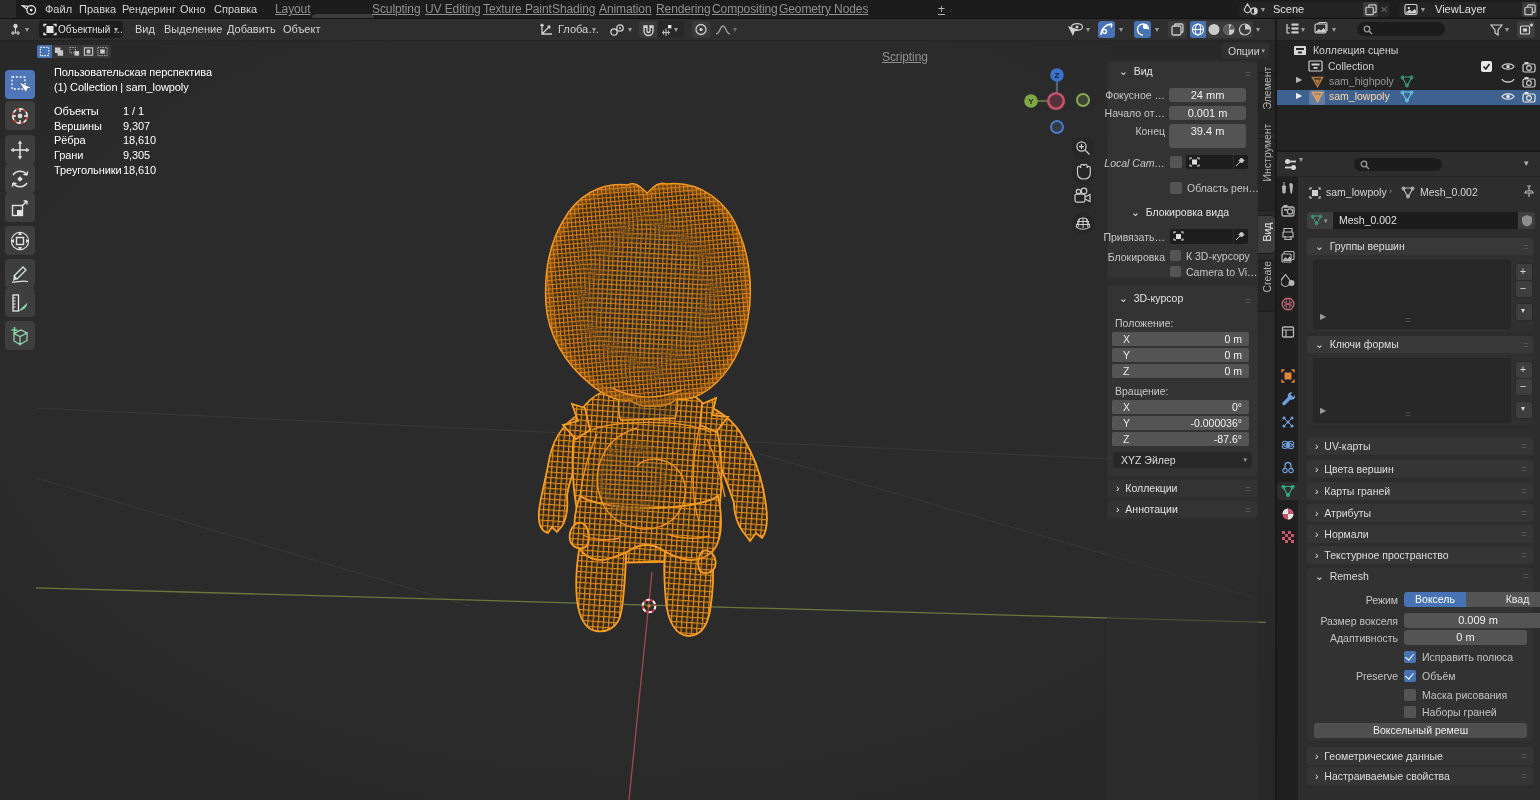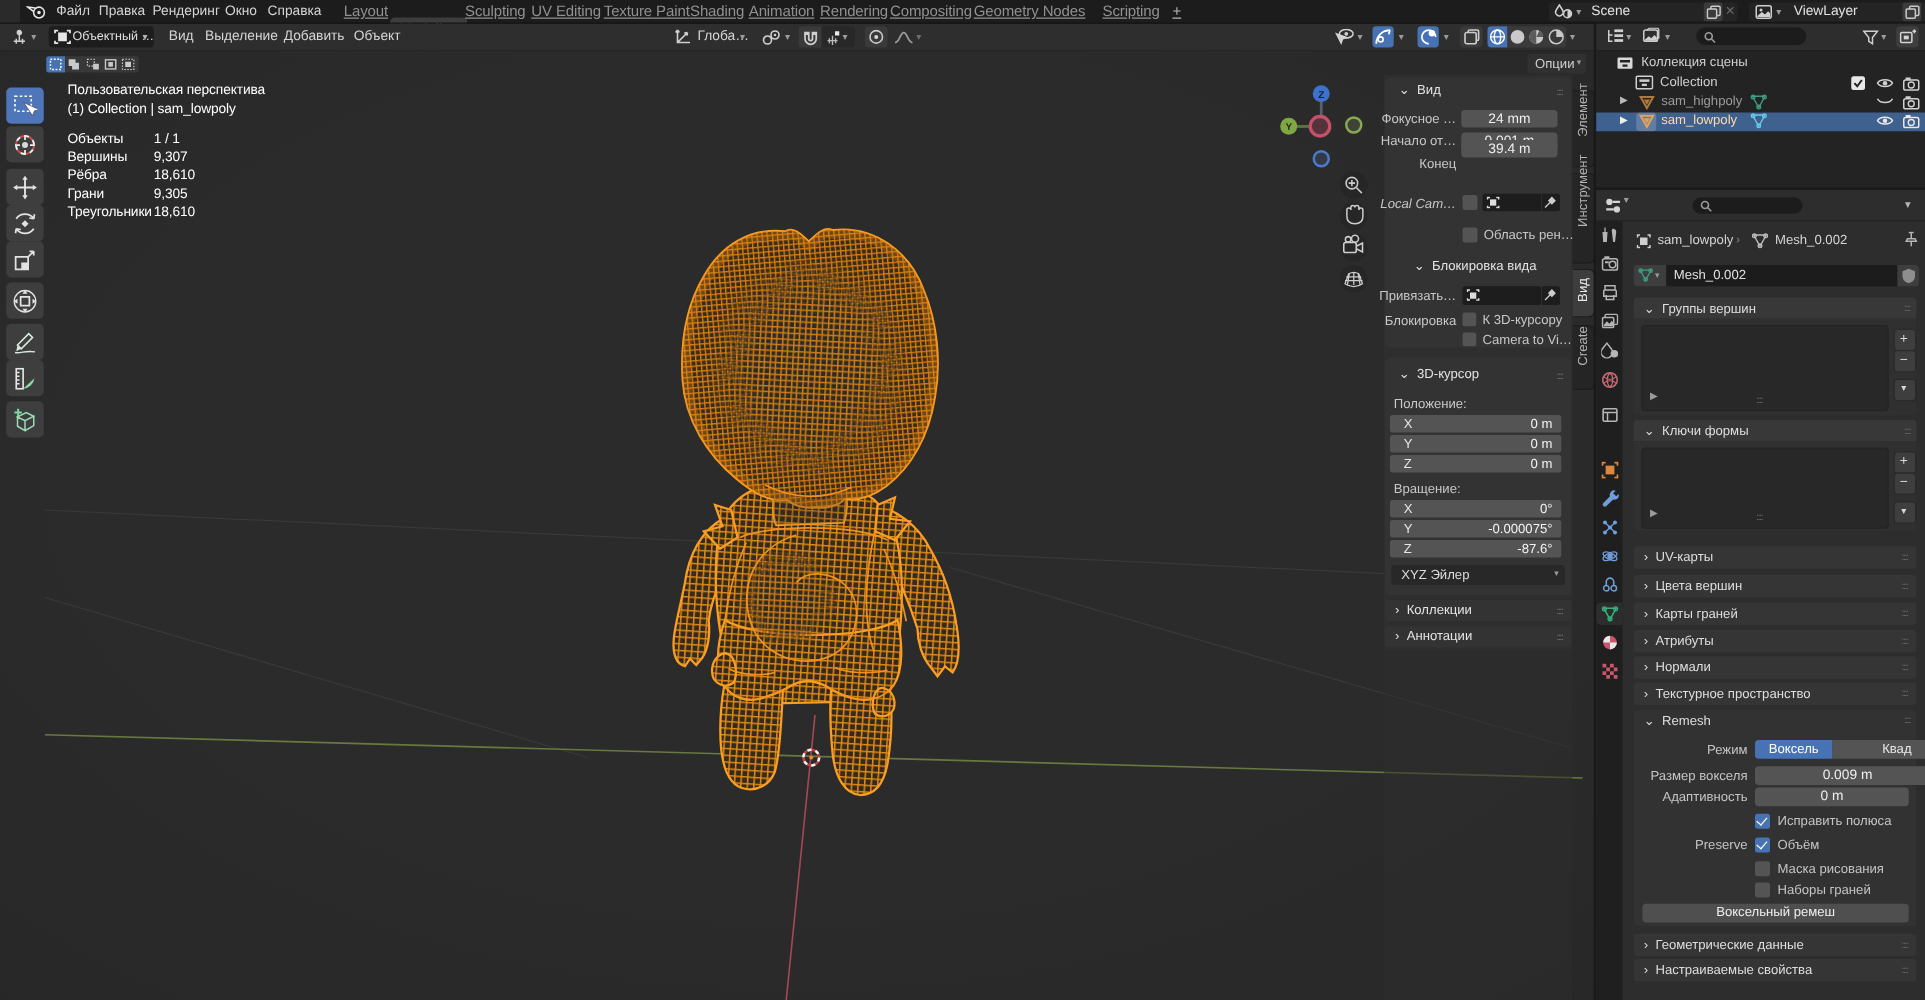--- a/index.html
+++ b/index.html
@@ -204,21 +204,21 @@
     <span class="wtab" style="left:259px;">Layout</span>
     <span class="wtab active" style="left:296px;padding:0 7px;">Modeling</span>
     <span class="wtab" style="left:356px;">Sculpting</span>
     <span class="wtab" style="left:409px;">UV Editing</span>
     <span class="wtab" style="left:467px;">Texture Paint</span>
     <span class="wtab" style="left:536px;">Shading</span>
     <span class="wtab" style="left:583px;">Animation</span>
     <span class="wtab" style="left:640px;">Rendering</span>
     <span class="wtab" style="left:696px;">Compositing</span>
     <span class="wtab" style="left:763px;">Geometry Nodes</span>
-    <span class="wtab" style="left:866px;">Scripting</span>
+    <span class="wtab" style="left:866px;margin-top:48px;">Scripting</span>
     <span class="wtab" style="left:922px;color:#b5b5b5;">+</span>
 
     <div class="abs" style="left:1223px;top:2px;width:151px;height:15px;background:#242424;border-radius:3px;"></div>
     <svg class="abs" style="left:1227px;top:3px;" width="16" height="13" viewBox="0 0 16 13">
       <path d="M4.5,1 L7,5 a3,3 0 1 1 -5,0 z" fill="none" stroke="#cfcfcf" stroke-width="1.2"></path>
       <circle cx="11" cy="8" r="3.2" fill="none" stroke="#cfcfcf" stroke-width="1.2"></circle>
       <path d="M11,4.8 a3.2,3.2 0 0 1 0,6.4 z" fill="#cfcfcf"></path>
     </svg>
     <span class="abs" style="left:1245px;top:0;width:6px;height:19px;color:#9c9c9c;font-size:8px;line-height:19px;">▾</span>
     <span class="tmenu" style="left:1257px;color:#e2e2e2;">Scene</span>
@@ -446,21 +446,21 @@
     <div class="abs" style="left:0;top:480px;width:151px;height:280px;background:rgba(45,45,45,0.55);"></div>
 
     <div class="abs" style="left:1px;top:22px;width:149px;height:216px;background:#333333;border-radius:4px;"></div>
     <span class="np-h" style="left:12px;top:25px;">⌄&nbsp; Вид</span>
     <span class="np-dots" style="top:29px;">::::</span>
     <span class="np-lab" style="top:49px;">Фокусное …</span>
     <div class="field abs" style="left:62px;top:48px;width:77px;height:14px;line-height:14px;">24 mm</div>
     <span class="np-lab" style="top:67px;">Начало от…</span>
     <div class="field abs" style="left:62px;top:66px;width:77px;height:14px;line-height:14px;">0.001 m</div>
     <span class="np-lab" style="top:85px;">Конец</span>
-    <div class="field abs" style="left:62px;top:72px;width:77px;height:14px;line-height:14px;">39.4 m</div>
+    <div class="field abs" style="left:62px;top:84px;width:77px;height:24px;line-height:14px;">39.4 m</div>
     <span class="np-lab" style="top:117px;font-style:italic;">Local Cam…</span>
     <div class="abs" style="left:63px;top:116px;width:12px;height:12px;background:#545454;border-radius:2px;"></div>
     <div class="abs" style="left:79px;top:115px;width:47px;height:14px;background:#1d1d1d;border-radius:2px 0 0 2px;"></div>
     <svg class="abs" style="left:82px;top:117px;" width="11" height="10" viewBox="0 0 11 10">
         <rect x="3" y="2.5" width="5" height="5" fill="#ddd"></rect>
         <path d="M1,2.5 V1 h2 M8,1 h2 v1.5 M10,7.5 V9 h-2 M3,9 H1 V7.5" fill="none" stroke="#ddd" stroke-width="1.1"></path>
       </svg>
     <div class="abs" style="left:126px;top:115px;width:14px;height:14px;background:#1d1d1d;border-radius:0 2px 2px 0;border-left:1px solid #2e2e2e;"></div>
     <svg class="abs" style="left:128px;top:117px;" width="10" height="10" viewBox="0 0 10 10">
         <path d="M1,9 L5,5 M4,3.5 L6.5,6 L9,3.5 L6.5,1 z" fill="#ccc" stroke="#ccc"></path>
@@ -500,21 +500,21 @@
         <span class="vx">Z</span>
         <span class="vv">0 m</span>
       </div>
     <span class="np-txt" style="left:8px;top:345px;">Вращение:</span>
     <div class="vrow" style="top:360px;">
         <span class="vx">X</span>
         <span class="vv">0°</span>
       </div>
     <div class="vrow" style="top:376px;">
         <span class="vx">Y</span>
-        <span class="vv">-0.000075°</span>
+        <span class="vv">-0.000036°</span>
       </div>
     <div class="vrow" style="top:392px;">
         <span class="vx">Z</span>
         <span class="vv">-87.6°</span>
       </div>
     <div class="abs" style="left:6px;top:412px;width:139px;height:16px;background:#282828;border-radius:3px;color:#dcdcdc;font-size:10.5px;line-height:16px;padding-left:8px;box-sizing:border-box;">XYZ Эйлер<span style="position:absolute;right:5px;font-size:7px;color:#9c9c9c;">▾</span></div>
 
     <div class="abs" style="left:1px;top:440px;width:149px;height:17px;background:#333333;border-radius:3px;"></div>
     <span class="np-h" style="left:9px;top:442px;">›&nbsp; Коллекции</span>
     <span class="np-dots" style="top:444px;">::::</span>

